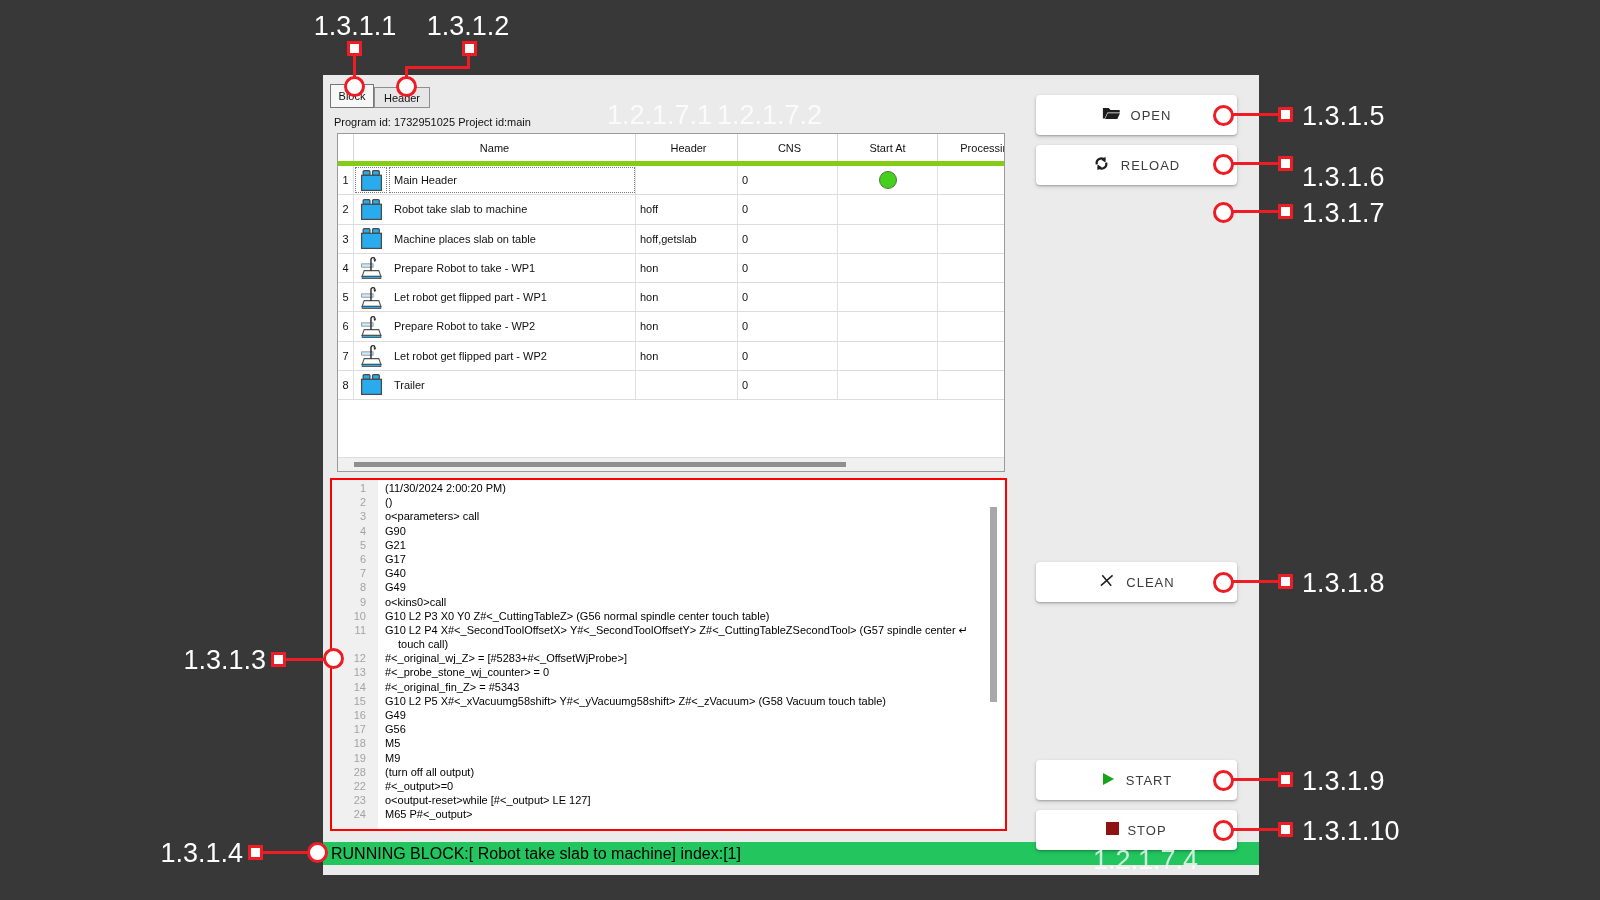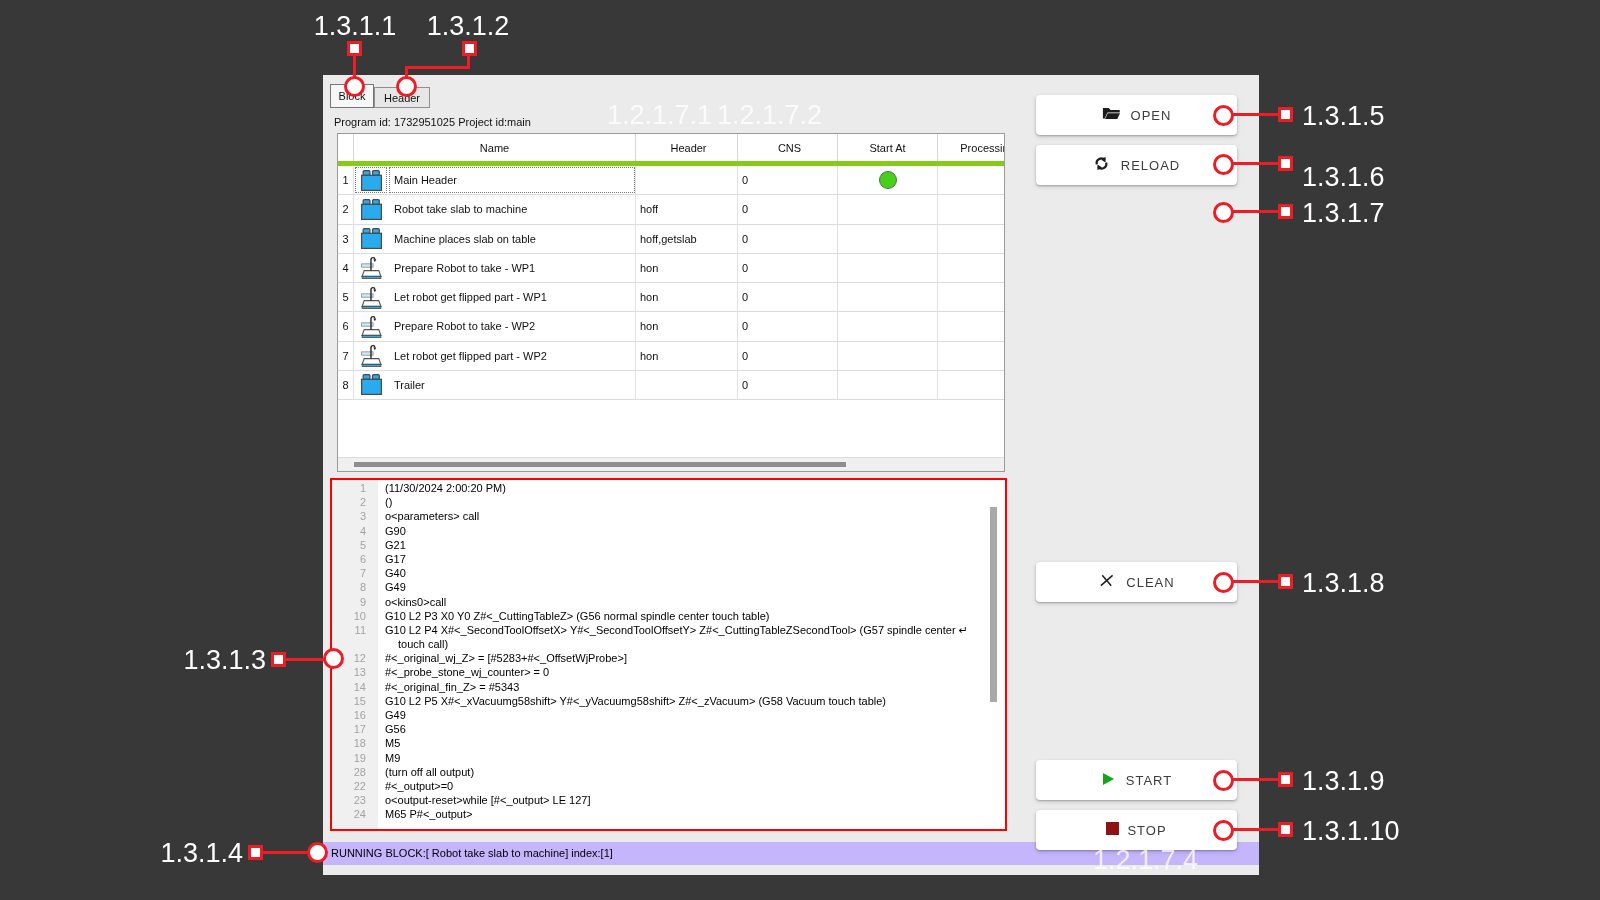--- a/index.html
+++ b/index.html
@@ -37,22 +37,22 @@
   .editor{position:absolute;left:7px;top:403px;width:677px;height:353px;background:#fff;
           border:2px solid #fe0000;box-sizing:border-box;}
   .gutterbg{position:absolute;left:0;top:0;bottom:0;width:46px;background:#f0f0f0;}
   .editor-lines{position:absolute;left:0;top:1px;right:0;bottom:0;overflow:hidden;}
   .eline{display:flex;height:14.2px;line-height:14.2px;font-size:11px;color:#000;}
   .ln{width:34px;text-align:right;color:#a3a3a3;flex:none;}
   .code{padding-left:19px;white-space:pre;flex:none;}
   .wrapline .code{padding-left:32px;}
   .vthumb{position:absolute;right:8px;top:27px;width:7px;height:195px;background:#a8a8a8;}
   
-  .statusbar{position:absolute;left:0;top:767px;width:936px;height:23px;background:#c4b5fd;
-             font-size:11px;color:#000;line-height:23px;padding-left:8px;box-sizing:border-box;}
+  .statusbar{position:absolute;left:0;top:767px;width:936px;height:23px;background:#22c55e;
+             font-size:16px;color:#000;line-height:23px;padding-left:8px;box-sizing:border-box;}
   
   .mbtn{position:absolute;left:1036px;width:201px;height:40px;background:#fff;border-radius:4px;
         box-shadow:0 1px 2px rgba(0,0,0,.25),0 2px 5px rgba(0,0,0,.12);
         display:flex;align-items:center;justify-content:center;gap:11px;
         font-size:13px;letter-spacing:1px;color:#3c3c3c;cursor:pointer;}
   
   .ann-label{position:absolute;color:#fff;font-size:27px;line-height:28px;white-space:nowrap;z-index:20;}
   .ann-label.ctr{transform:translateX(-50%);}
   .ann-label.ral{width:110px;text-align:right;}
   .ann-sq{position:absolute;width:9px;height:9px;background:#fff;border:3px solid #ee1c25;z-index:20;}

